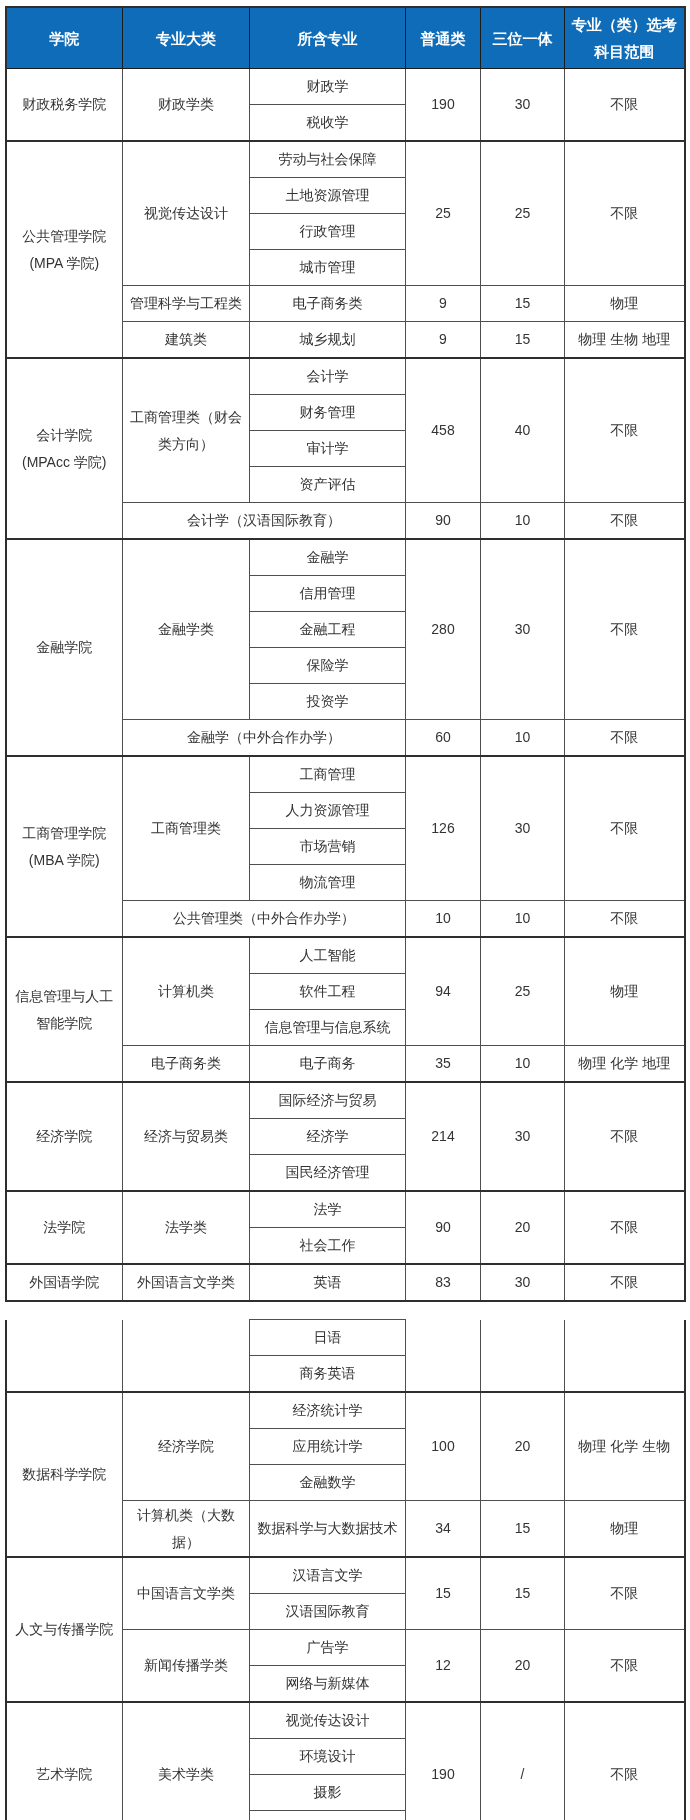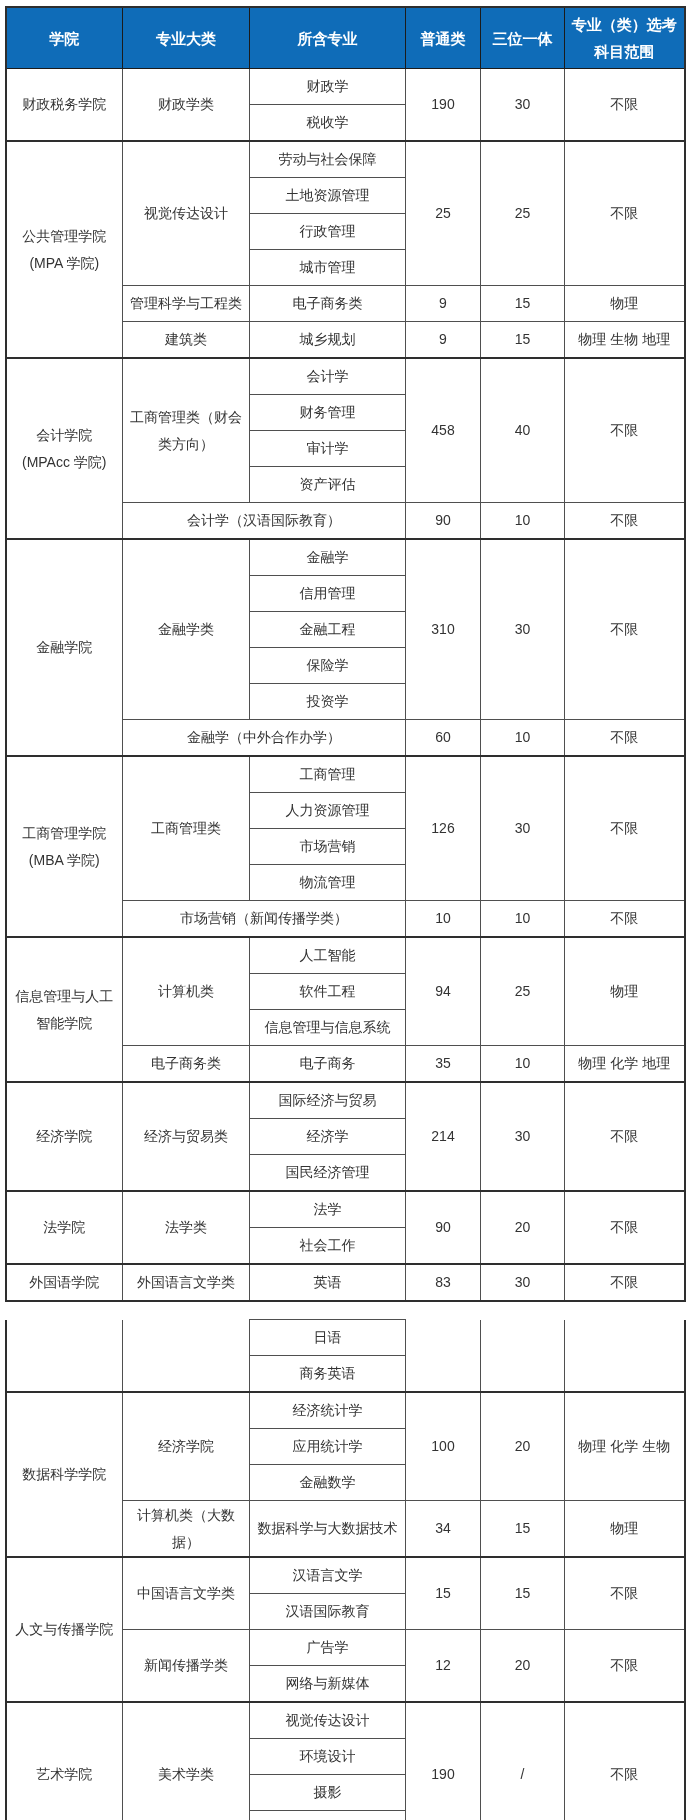--- a/index.html
+++ b/index.html
@@ -142,21 +142,21 @@
         <tr>
           <td colspan="2">会计学（汉语国际教育）</td>
           <td>90</td>
           <td>10</td>
           <td>不限</td>
         </tr>
         <tr class="sec-start">
           <td rowspan="6" class="college">金融学院</td>
           <td rowspan="5">金融学类</td>
           <td class="major">金融学</td>
-          <td rowspan="5">310</td>
+          <td rowspan="5">280</td>
           <td rowspan="5">30</td>
           <td rowspan="5">不限</td>
         </tr>
         <tr>
           <td class="major">信用管理</td>
         </tr>
         <tr>
           <td class="major">金融工程</td>
         </tr>
         <tr>
@@ -183,21 +183,21 @@
         <tr>
           <td class="major">人力资源管理</td>
         </tr>
         <tr>
           <td class="major">市场营销</td>
         </tr>
         <tr>
           <td class="major">物流管理</td>
         </tr>
         <tr>
-          <td colspan="2">市场营销（新闻传播学类）</td>
+          <td colspan="2">公共管理类（中外合作办学）</td>
           <td>10</td>
           <td>10</td>
           <td>不限</td>
         </tr>
         <tr class="sec-start">
           <td rowspan="4" class="college">信息管理与人工智能学院</td>
           <td rowspan="3">计算机类</td>
           <td class="major">人工智能</td>
           <td rowspan="3">94</td>
           <td rowspan="3">25</td>

